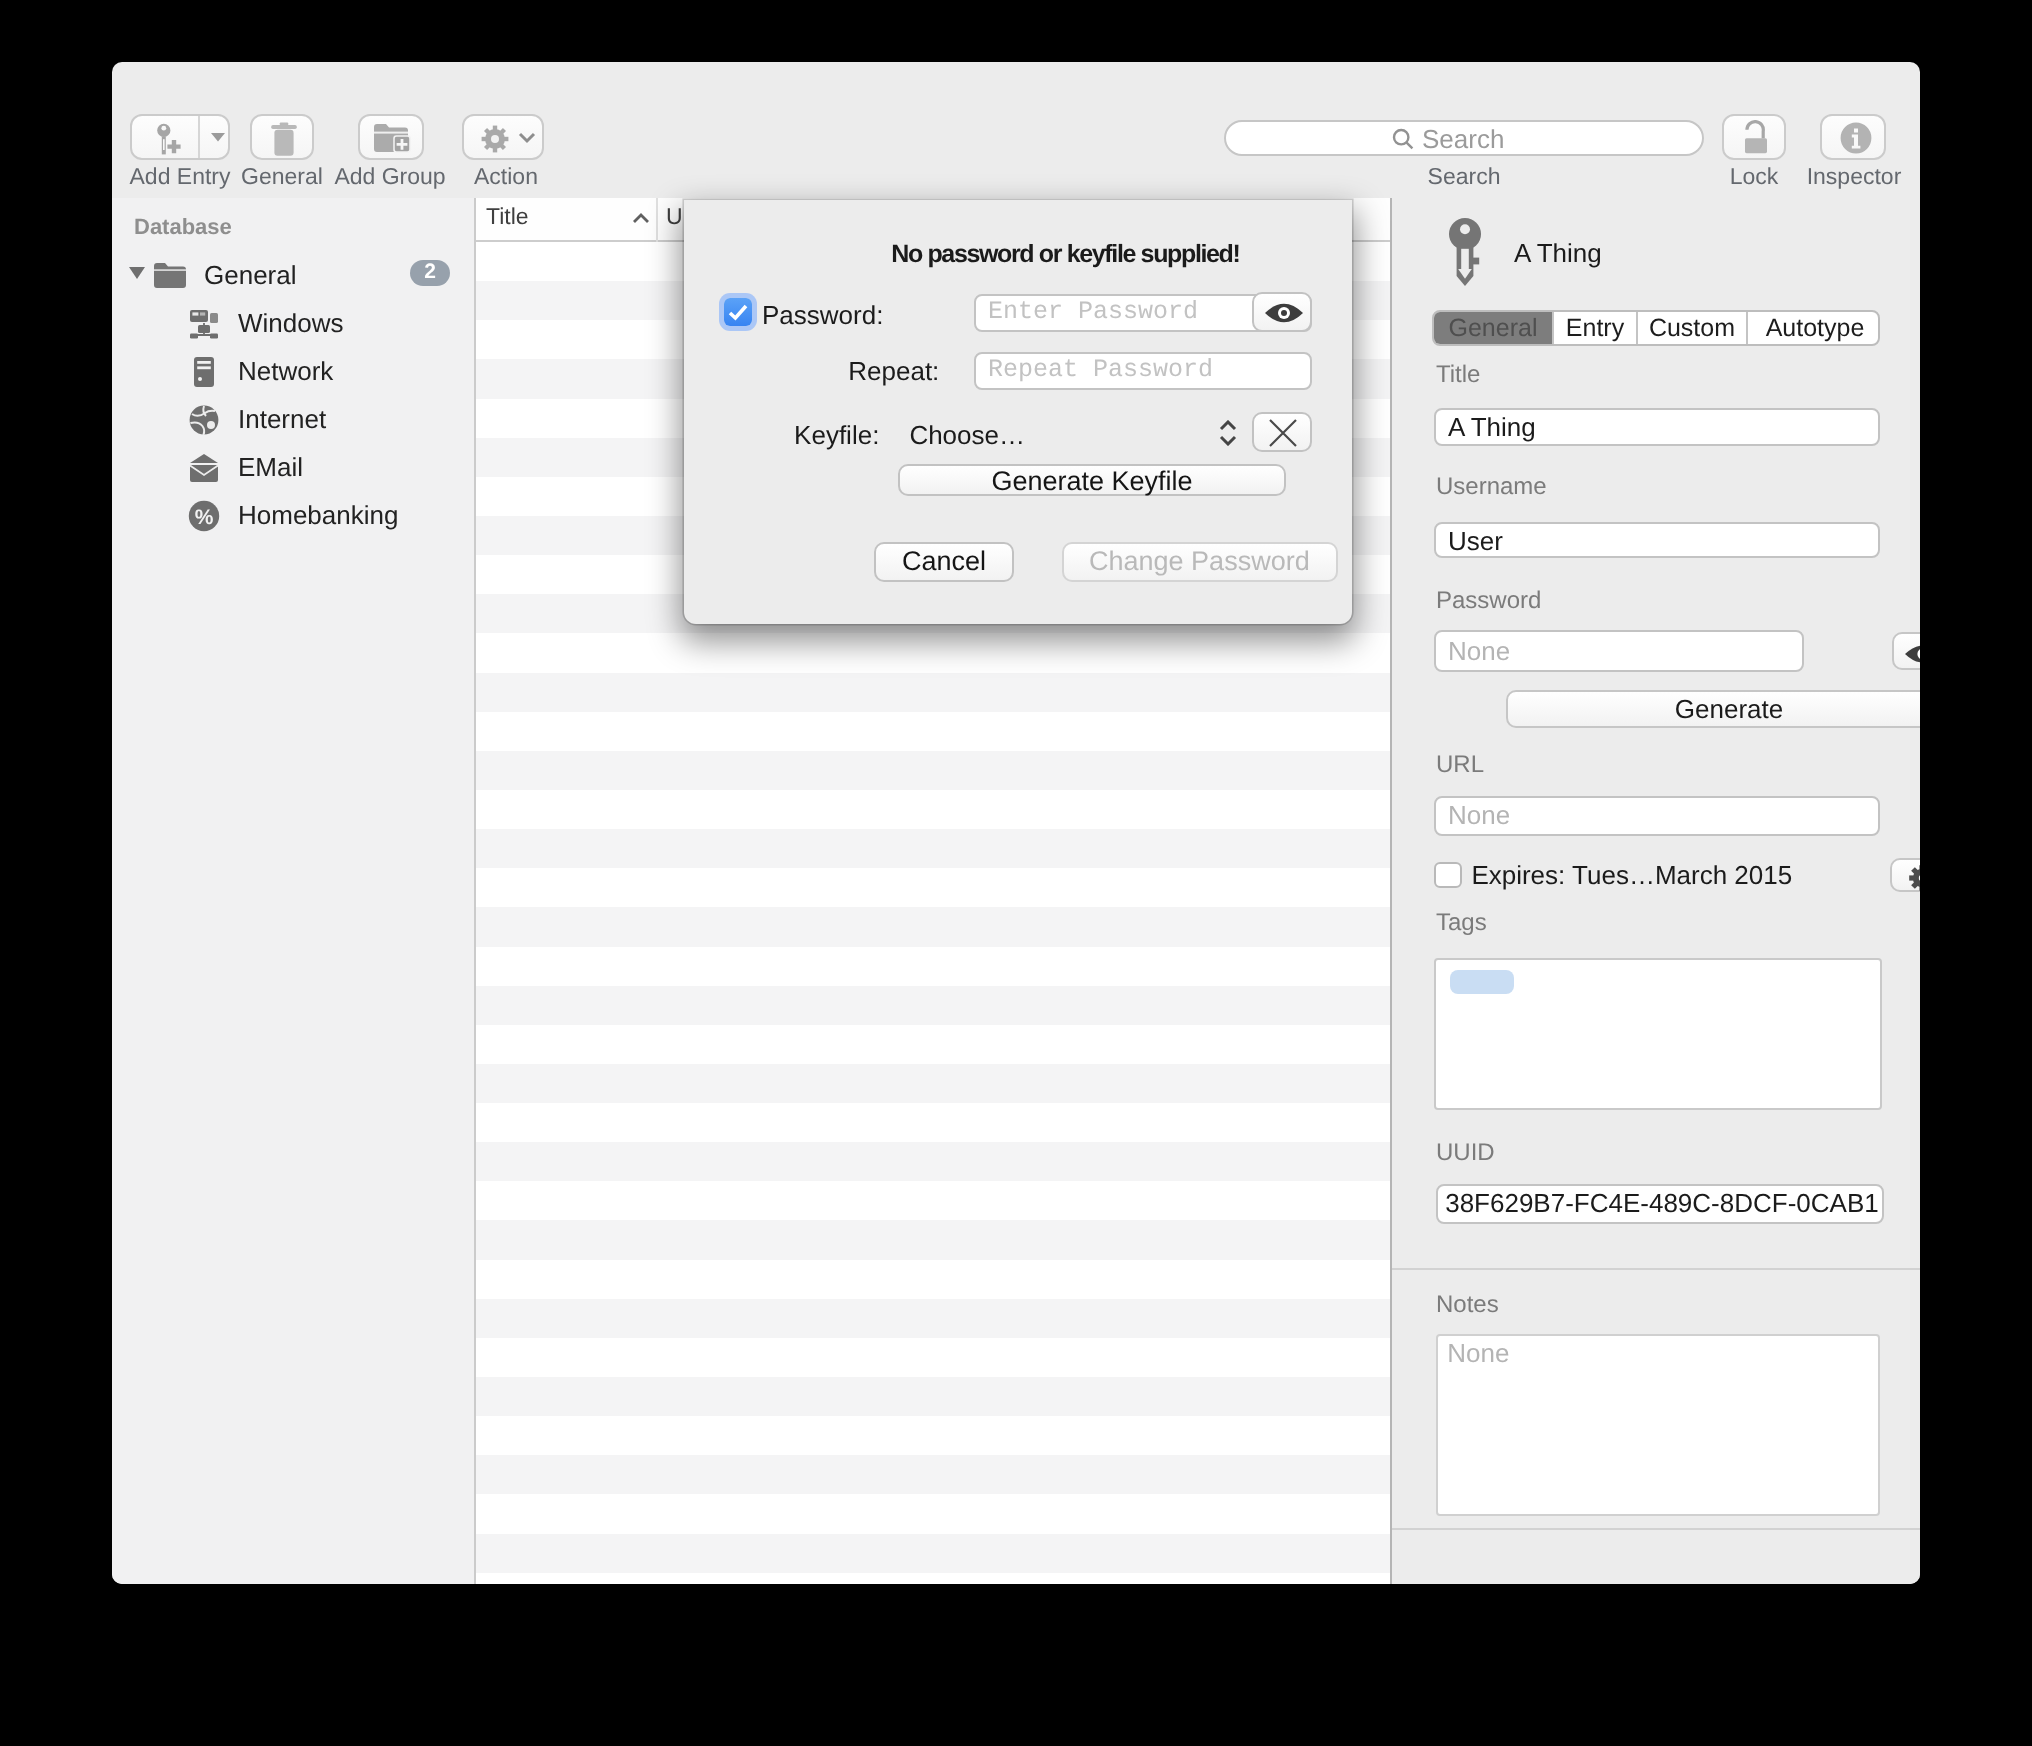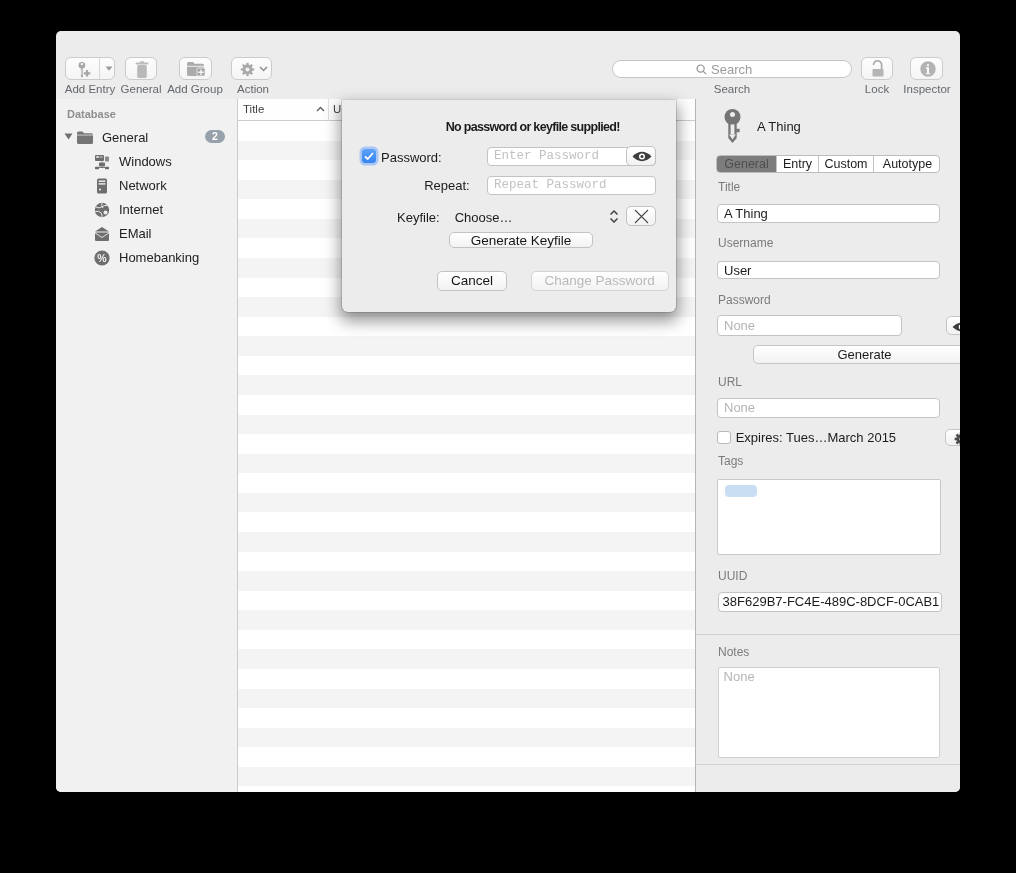--- a/index.html
+++ b/index.html
@@ -268,17 +268,17 @@
     <div class="abs" style="left:113px;top:110px;font-size:13px;color:#1b1b1b;">Choose…</div>
     <svg class="abs" style="left:267px;top:110.5px;" width="10" height="13" viewBox="0 0 10 13">
       <path d="M1.5 4.5 L5 1 L8.5 4.5" stroke="#444" stroke-width="1.5" fill="none"></path>
       <path d="M1.5 8.5 L5 12 L8.5 8.5" stroke="#444" stroke-width="1.5" fill="none"></path>
     </svg>
     <div class="sbtn" style="left:284.3px;top:106.9px;width:30px;height:20px;">
       <svg width="15" height="15" viewBox="0 0 15 15" style="position:absolute;left:7px;top:2px;">
         <path d="M1 1 L14 14 M14 1 L1 14" stroke="#4a4a4a" stroke-width="1.1"></path>
       </svg>
     </div>
-    <div class="sbtn" style="left:107.3px;top:132px;width:144px;height:16.7px;line-height:15px;">Generate Keyfile</div>
+    <div class="sbtn" style="left:107.3px;top:132px;width:194px;height:16.7px;line-height:15px;">Generate Keyfile</div>
     <div class="sbtn" style="left:95.3px;top:171.9px;width:70px;height:19.2px;line-height:18px;">Cancel</div>
     <div class="sbtn" style="left:178px;top:171.9px;width:138px;height:19.2px;line-height:18px;color:#b9b9b9;border-color:#d4d4d4;margin-left:11px;">Change Password</div>
   </div>
 </div>
 
 </body></html>

